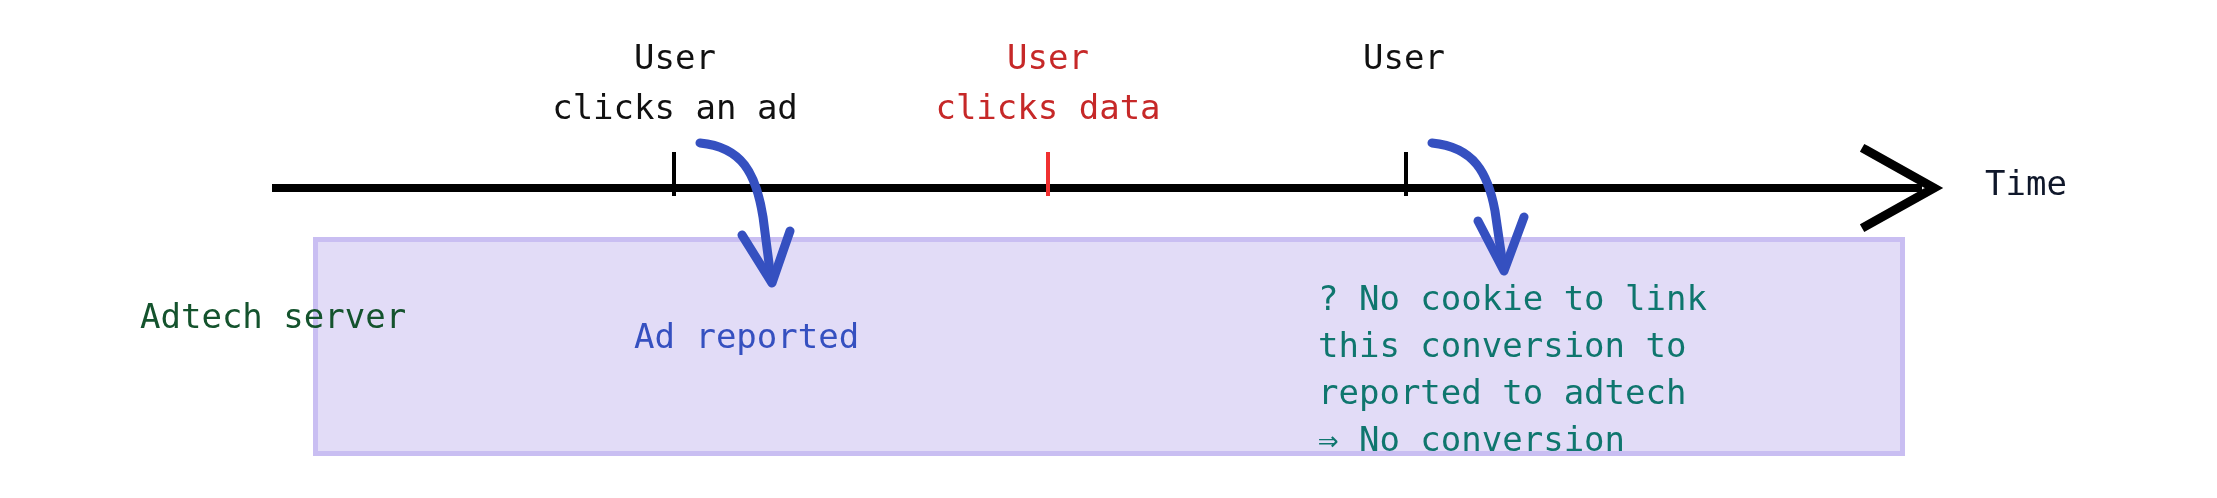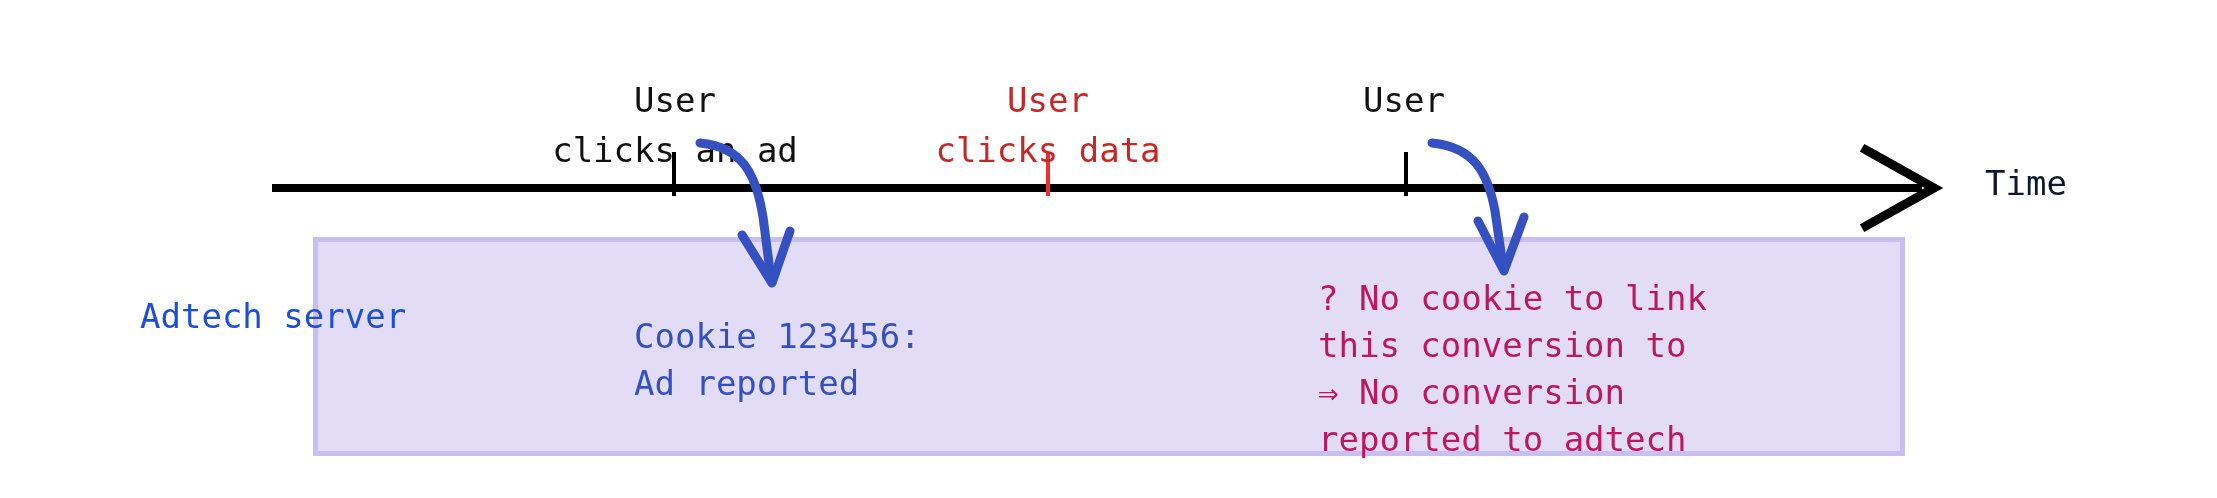--- a/index.html
+++ b/index.html
@@ -53,21 +53,21 @@
 
   
   .event-label {
     position: absolute;
     text-align: center;
     font-size: 34px;
     line-height: 50px;
     white-space: nowrap;
     letter-spacing: 0px;
   }
-  .event-label .l1 { display: block; margin-top: 43px; }
+  .event-label .l1 { display: block; }
   .event-label .l2 { display: block; }
   .event-label.black { color: #111111; }
   .event-label.red   { color: #c62828; }
   .bold { font-weight: normal; }
 
   .time-label {
     position: absolute;
     left: 1985px;
     top: 163px;
     font-size: 34px;
@@ -77,33 +77,33 @@
 
   
   .row-label {
     position: absolute;
     left: 140px;
     top: 293px;
     width: 160px;
     text-align: center;
     font-size: 34px;
     line-height: 47px;
-    color: #1d4ed8;
+    color: #14532d;
     white-space: nowrap;
   }
 
   
   .box-text {
     position: absolute;
     font-size: 34px;
     line-height: 47px;
     white-space: nowrap;
   }
   .box-text.blue { color: #3550c0; }
-  .box-text.red  { color: #be185d; }
+  .box-text.red  { color: #0f766e; }
   .box-text span { display: block; }
 
   
   .curve-arrow {
     position: absolute;
     pointer-events: none;
   }
 </style>
 </head>
 <body>
@@ -147,24 +147,23 @@
     <path d="M 40 18 C 82 22, 96 48, 103 92 L 110 146" fill="none" stroke="#3550c0" stroke-width="9" stroke-linecap="round"></path>
     <polyline points="82 110, 112 158, 130 106" fill="none" stroke="#3550c0" stroke-width="9" stroke-linecap="round" stroke-linejoin="round"></polyline>
   </svg>
 
   <svg class="curve-arrow" style="left:1392px; top:125px; width:200px; height:170px;" viewBox="0 0 200 170">
     <path d="M 40 18 C 82 22, 96 48, 103 86 L 110 134" fill="none" stroke="#3550c0" stroke-width="9" stroke-linecap="round"></path>
     <polyline points="86 96, 112 146, 132 92" fill="none" stroke="#3550c0" stroke-width="9" stroke-linecap="round" stroke-linejoin="round"></polyline>
   </svg>
 
   <div class="box-text blue" style="left:634px; top:313px;">
-    <span>Cookie 123456:</span>
     <span><i style="font-style:normal">Ad </i><b class="bold">reported</b></span>
   </div>
 
   <div class="box-text red" style="left:1318px; top:275px;">
     <span>? No cookie to link</span>
     <span>this conversion to</span>
+    <span>reported to adtech</span>
     <span>⇒ No conversion</span>
-    <span>reported to adtech</span>
   </div>
 
 </div>
 
 </body></html>

